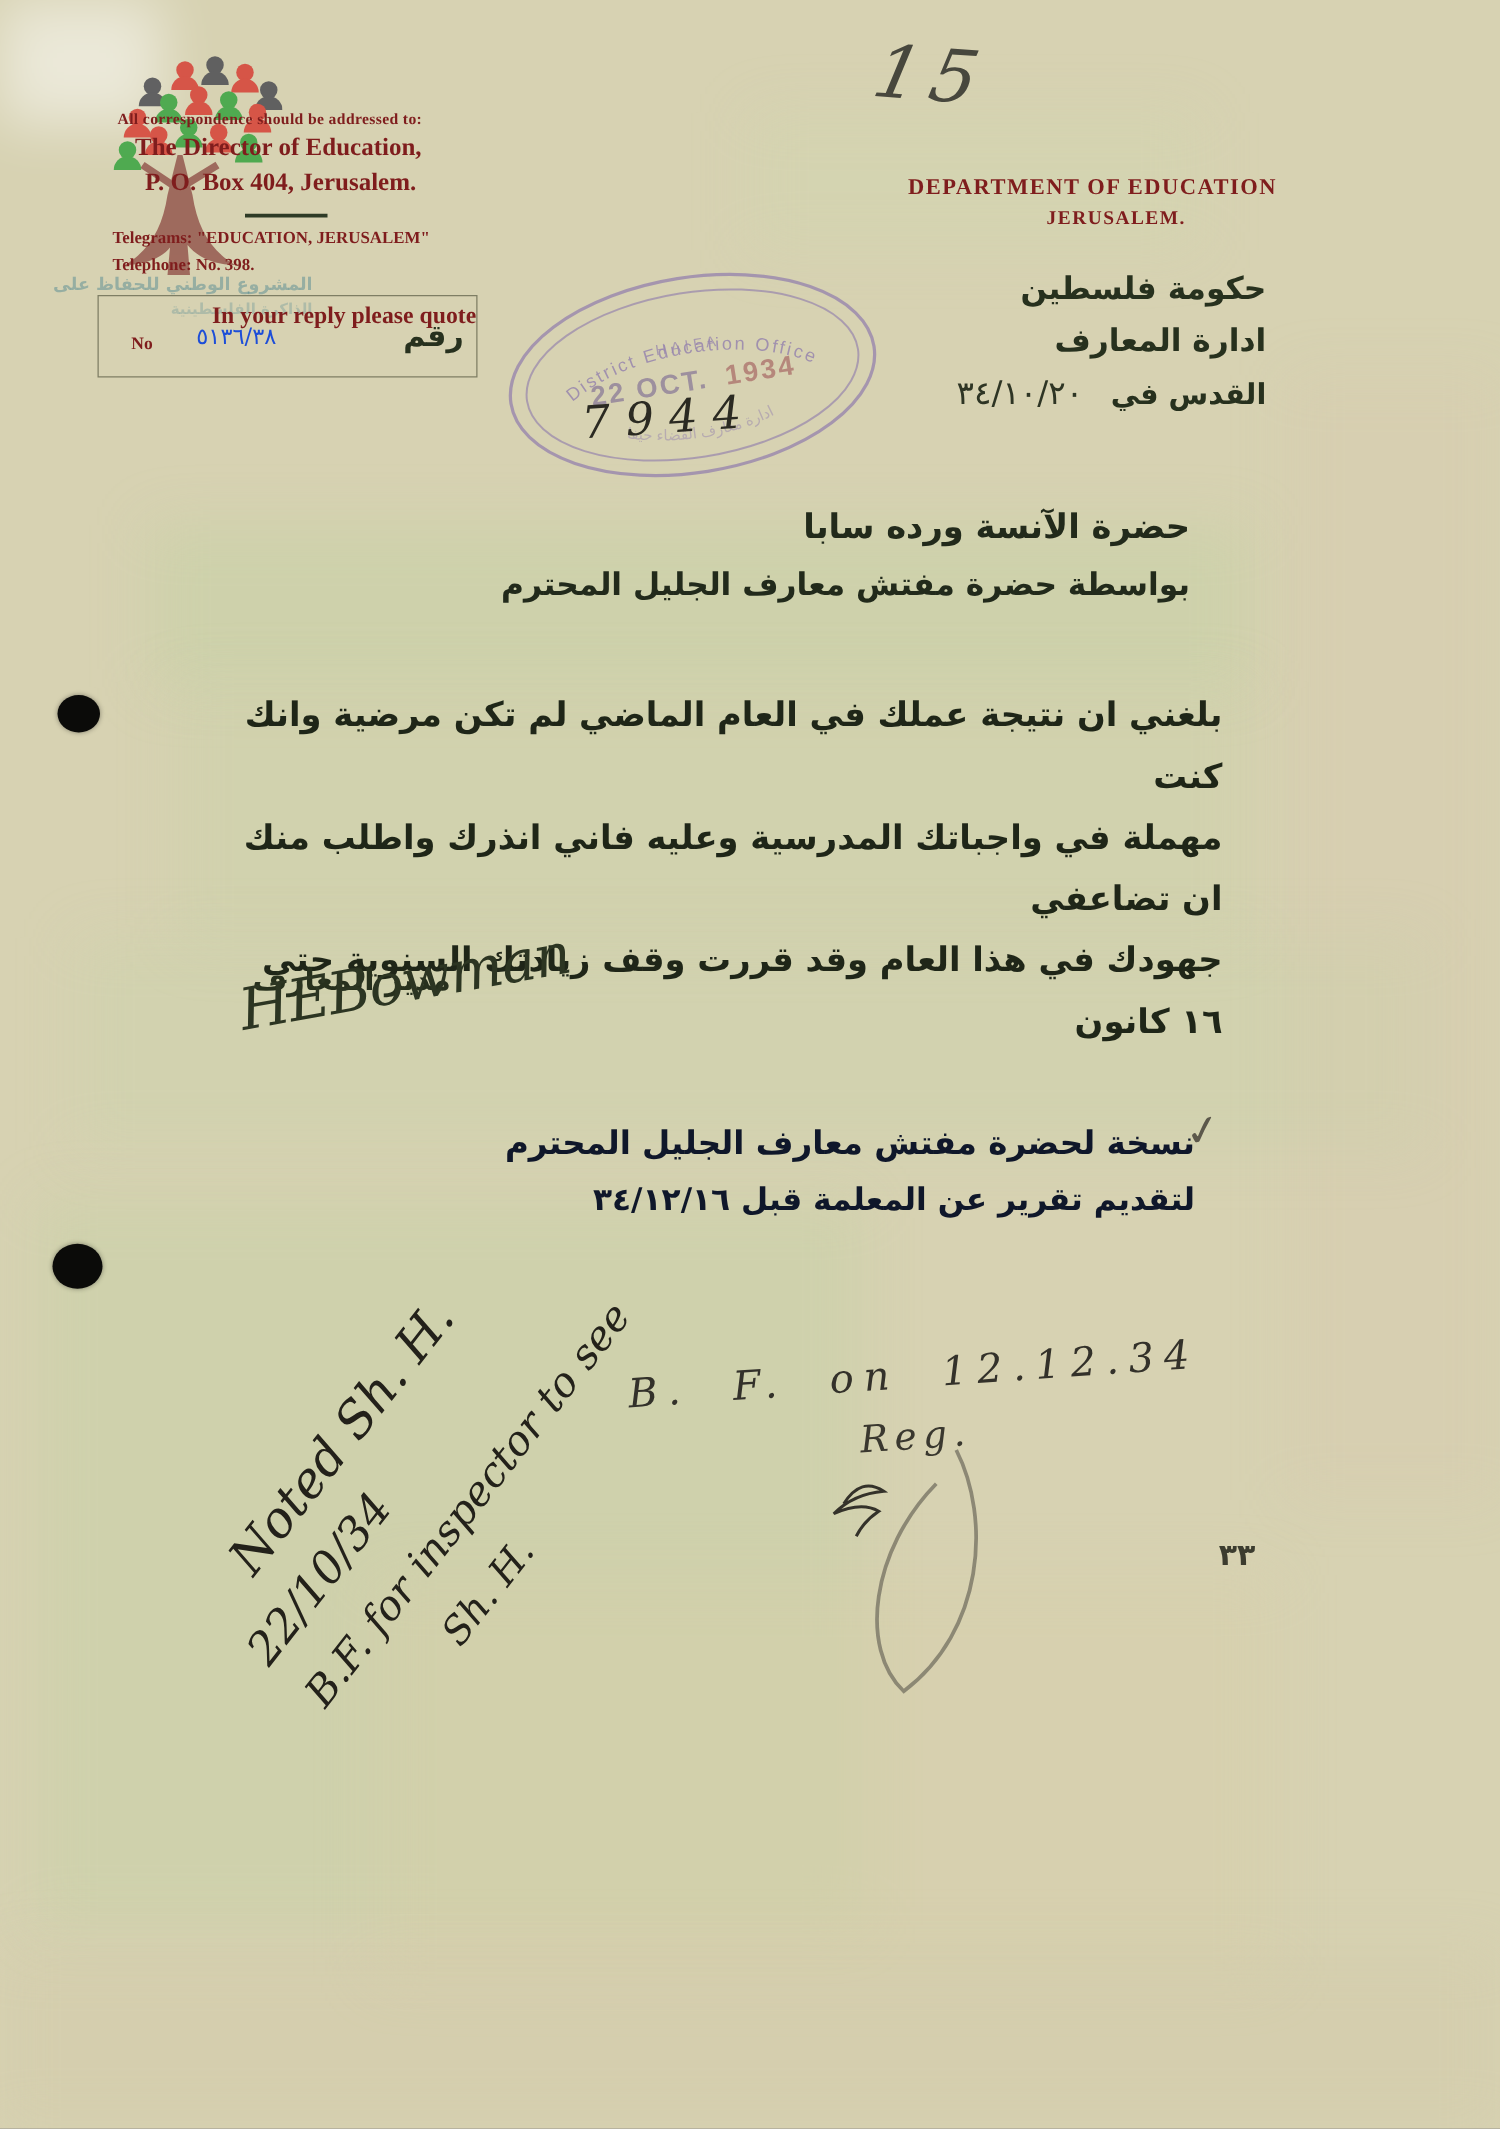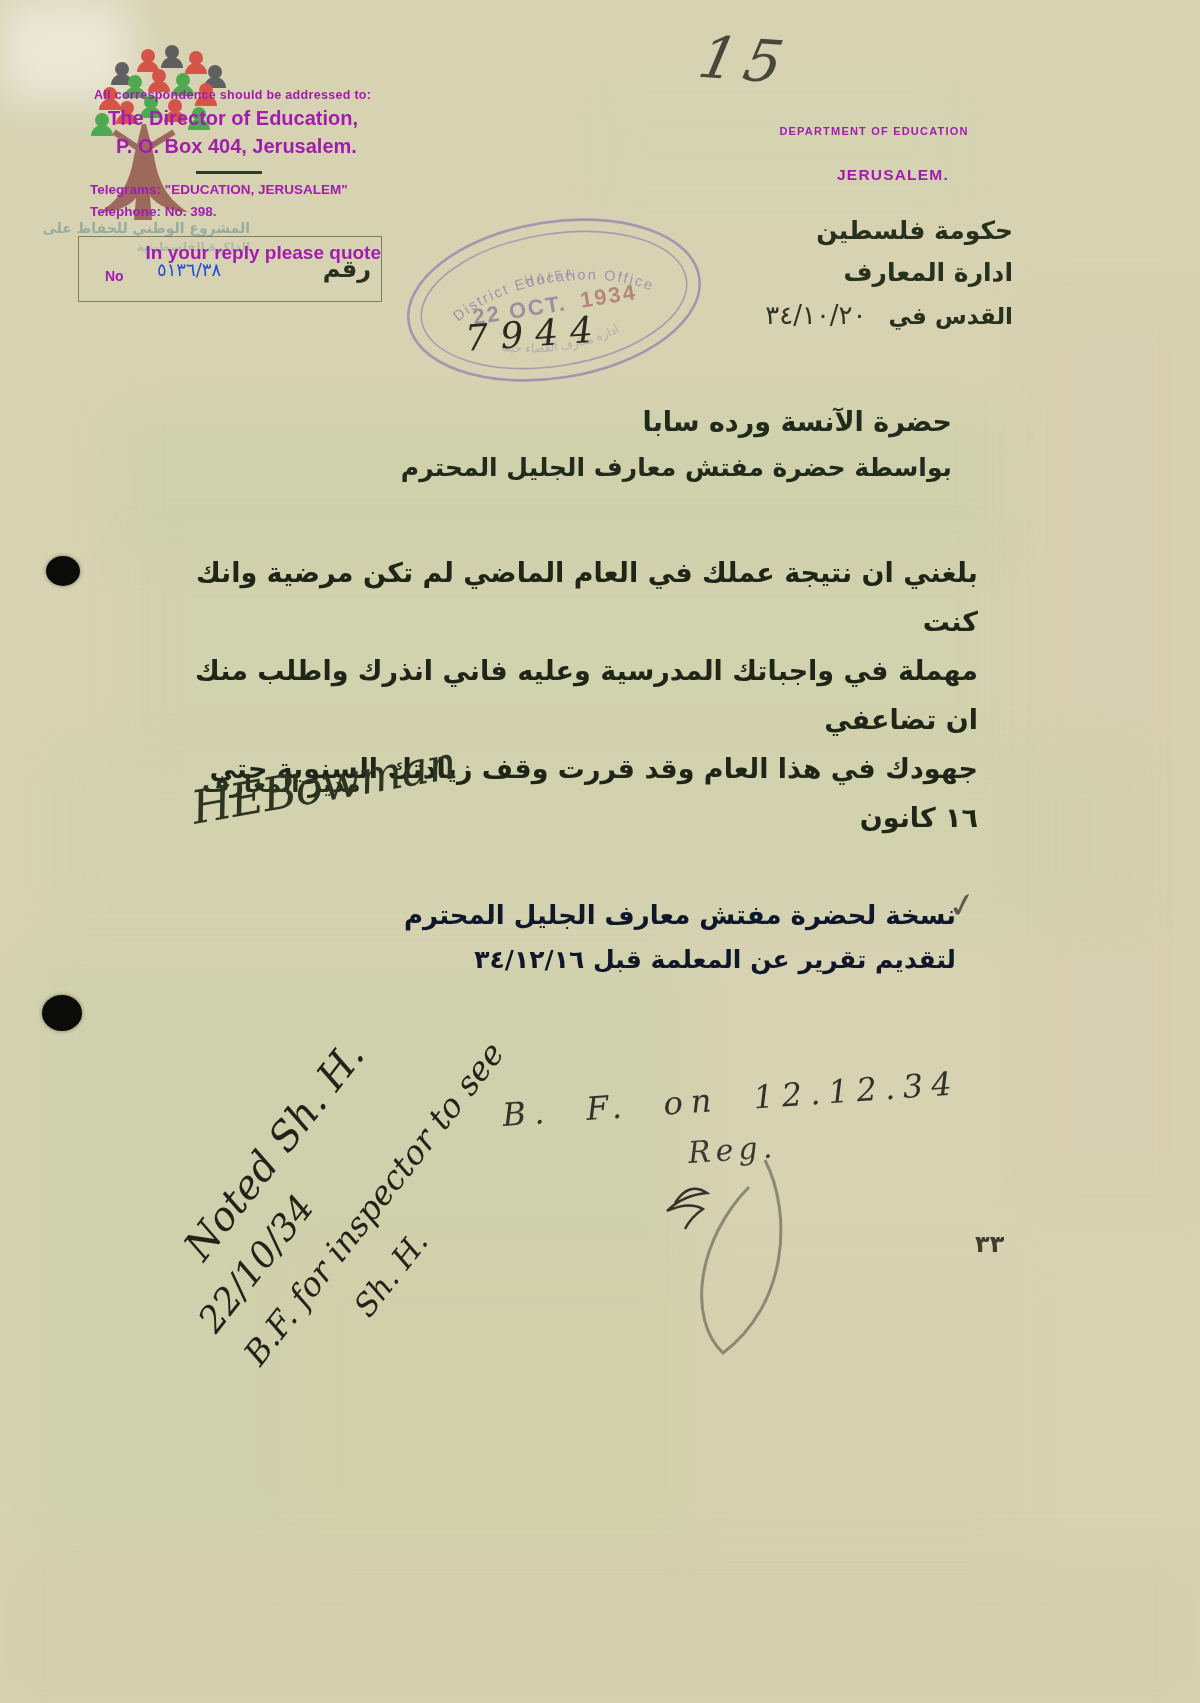--- a/index.html
+++ b/index.html
@@ -4,21 +4,21 @@
 <style>
   html,body{margin:0;padding:0;background:#888;}
   .page{
     position:relative; width:1200px; height:1703px; margin:0 auto;
     background:#d7d2b2; overflow:hidden;
     font-family:"Liberation Sans", sans-serif;
   }
   .abs{position:absolute;}
   .patch{position:absolute; pointer-events:none; filter:blur(22px);}
   
-  .print-en{color:#a21caf; font-weight:bold; font-family:Liberation Sans, sans-serif;}
+  .print-en{color:#7f1d1d; font-weight:bold; font-family:Liberation Serif, serif;}
   
   .ar{font-family:"DejaVu Sans",sans-serif; color:#27311e; font-weight:bold;}
   .hand-en{font-family:"DejaVu Serif",serif; font-style:italic; color:#2a2820;}
   .hole{position:absolute; background:#0b0b09; border-radius:50%; box-shadow:0 0 4px rgba(0,0,0,.4);}
   .reply-box{
     position:absolute; left:78px; top:236px; width:302px; height:64px;
     border:1.5px solid rgba(66,70,48,.6);
   }
   .stamp-text{fill:#8d79ad; font-family:"Liberation Sans",sans-serif;}
   .diag{
@@ -127,21 +127,21 @@
 
   <div class="reply-box">
     <div class="print-en" style="position:absolute;left:0;right:0;top:5px;text-align:right;font-size:19px;">In your reply please quote</div>
     <div class="print-en" style="position:absolute;left:26px;top:31px;font-size:14px;">No</div>
     <div class="ar" dir="ltr" style="position:absolute;left:78px;top:22px;font-size:18px;letter-spacing:3px;color:#1d4ed8;font-weight:normal;">٥١٣٦/٣٨</div>
     <div class="ar" dir="rtl" style="position:absolute;right:10px;top:18px;font-size:24px;">رقم</div>
   </div>
 
   <div class="abs hand-en" style="left:700px;top:26px;font-size:58px;letter-spacing:8px;color:#47473d;transform:rotate(4deg) skewX(-8deg);">15</div>
 
-  <div class="abs print-en" style="left:874px;top:125px;transform:translateX(-50%);font-size:11px;letter-spacing:1.2px;white-space:nowrap;">DEPARTMENT OF EDUCATION</div>
+  <div class="abs print-en" style="left:874px;top:139px;transform:translateX(-50%);font-size:18px;letter-spacing:1.2px;white-space:nowrap;">DEPARTMENT OF EDUCATION</div>
   <div class="abs print-en" style="left:893px;top:166px;transform:translateX(-50%);font-size:15.5px;letter-spacing:1.2px;">JERUSALEM.</div>
 
   <div class="abs ar" dir="rtl" style="right:187px;top:216px;font-size:25px;">حكومة فلسطين</div>
   <div class="abs ar" dir="rtl" style="right:187px;top:258px;font-size:25px;">ادارة المعارف</div>
   <div class="abs ar" dir="rtl" style="right:187px;top:300px;font-size:23px;">
     <span>القدس في</span>
     <span dir="ltr" style="margin:0 14px;font-size:26px;font-weight:normal;color:#2e3524;letter-spacing:2px;">٣٤/١٠/٢٠</span>
   </div>
 
   <svg class="abs" style="left:386px;top:204px;" width="340" height="200" viewBox="0 0 340 200">

